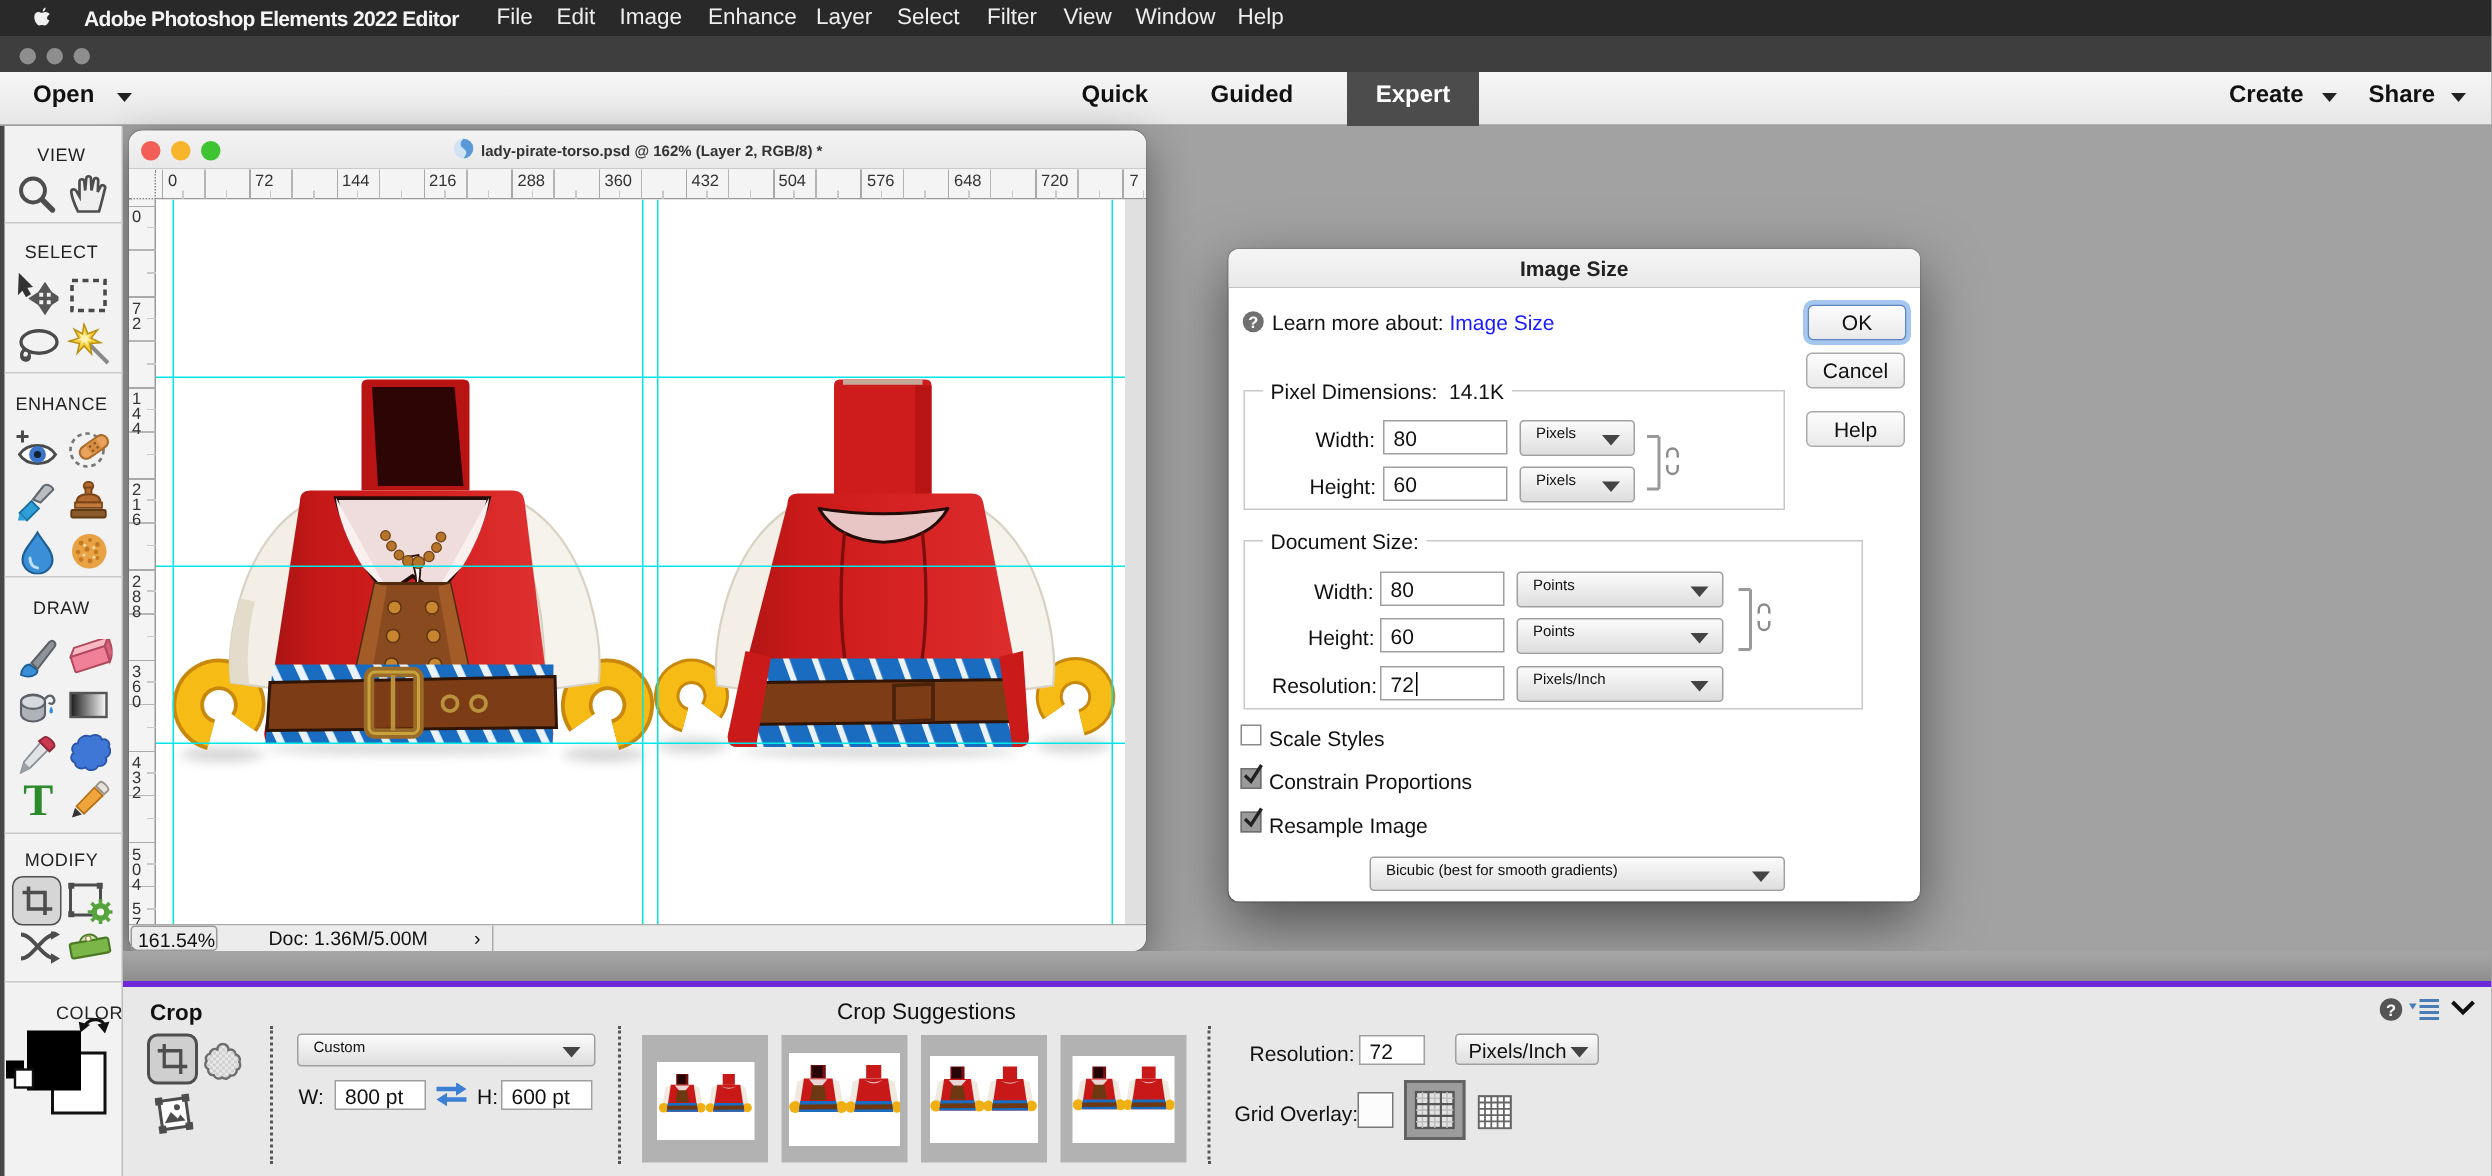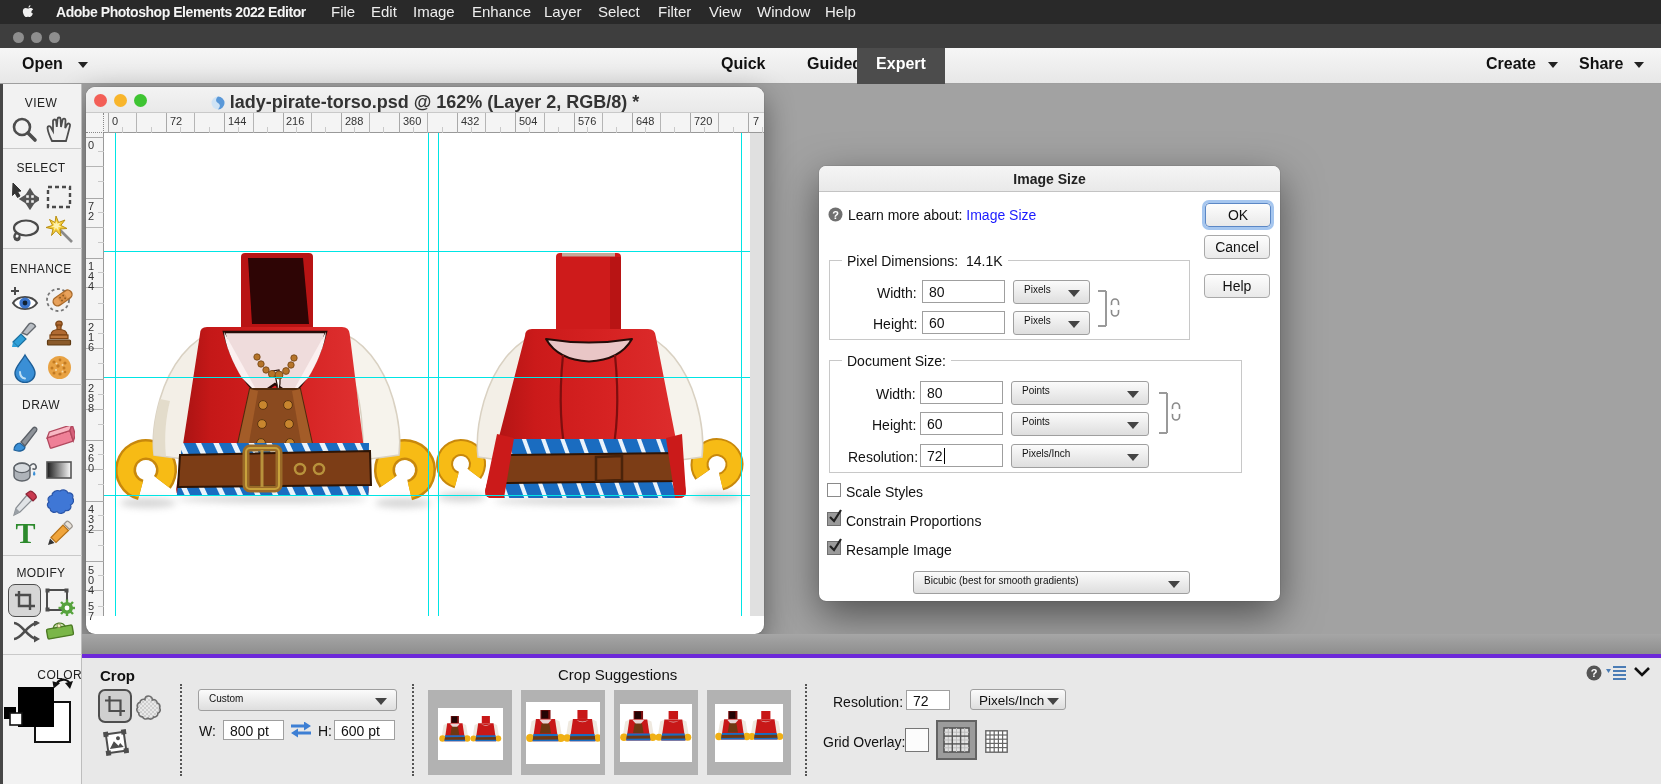--- a/index.html
+++ b/index.html
@@ -23,21 +23,21 @@
 
 #toolpanel { position:absolute; left:0; top:84px; width:82px; height:700px; background:#f2f2f2; border-right:1px solid #bdbdbd; z-index:6; }
 #toolpanel .edge { position:absolute; left:0; top:0; width:3px; height:700px; background:#474747; }
 .sechead { position:absolute; width:82px; text-align:center; font-size:12px; letter-spacing:0.4px; color:#222; }
 .secsep { position:absolute; left:3px; width:79px; height:1px; background:#c9c9c9; }
 
 
 #docwin { position:absolute; left:86px; top:87px; width:678px; height:547px; background:#fff; border-radius:9px; box-shadow:0 10px 30px rgba(0,0,0,0.45), 0 0 1px rgba(0,0,0,0.5); }
 #doctitle { position:absolute; left:0; top:0; width:678px; height:26px; background:linear-gradient(#f3f3f3,#e9e9e9); border-bottom:1px solid #c9c9c9; border-radius:9px 9px 0 0; }
 #doctitle .tl { position:absolute; top:7px; width:13px; height:13px; border-radius:50%; }
-#doctitle .txt { position:absolute; top:5px; width:678px; text-align:center; font-size:18px; font-weight:bold; color:#333; }
+#doctitle .txt { position:absolute; top:5px; width:678px; text-align:center; font-size:10px; font-weight:bold; color:#333; }
 #hruler { position:absolute; left:0; top:26px; width:678px; height:20px; background:#f4f4f4; border-bottom:1px solid #999; font-size:11px; color:#333; }
 #vruler { position:absolute; left:0; top:46px; width:18px; height:483px; background:#f4f4f4; border-right:1px solid #999; font-size:11px; color:#333; }
 #canvas { position:absolute; left:18px; top:46px; width:646px; height:483px; background:#ffffff; overflow:hidden; }
 #canv-right { position:absolute; left:664px; top:46px; width:14px; height:483px; background:#e0e0e0; }
 #statusbar { position:absolute; left:0; top:529px; width:678px; height:18px; background:#ececec; border-top:1px solid #aaa; font-size:13px; color:#111; border-radius:0 0 9px 9px; }
 .guideh { position:absolute; height:1px; background:#00e5e5; }
 .guidev { position:absolute; width:1px; background:#00e5e5; }
 .vnum { left:2px; line-height:10px; font-size:11px; }
 #hruler span { font-size:11px; }
 
@@ -86,21 +86,21 @@
   <div class="dot" style="left:13px;"></div>
   <div class="dot" style="left:31px;"></div>
   <div class="dot" style="left:49px;"></div>
 </div>
 
 <div id="toptoolbar">
   <div class="abs" style="left:22px; top:7px; font-weight:bold;">Open</div>
   <div class="caret abs" style="left:78px; top:14px;"></div>
   <div class="abs" style="left:721px; top:7px; font-weight:bold;">Quick</div>
   <div class="abs" style="left:807px; top:7px; font-weight:bold;">Guided</div>
-  <div class="abs" style="left:857px; top:0; width:88px; height:36px; background:#4c4c4c; color:#fff; font-weight:bold; text-align:center; padding-top:7px;">Expert</div>
+  <div class="abs" style="left:898px; top:0; width:88px; height:36px; background:#4c4c4c; color:#fff; font-weight:bold; text-align:center; padding-top:7px;">Expert</div>
   <div class="abs" style="left:1486px; top:7px; font-weight:bold;">Create</div>
   <div class="caret abs" style="left:1548px; top:14px;"></div>
   <div class="abs" style="left:1579px; top:7px; font-weight:bold;">Share</div>
   <div class="caret abs" style="left:1634px; top:14px;"></div>
 </div>
 
 <div id="toolpanel">
   <div class="edge"></div>
   <div class="sechead" style="top:12px;">VIEW</div>
   <div class="secsep" style="top:64px;"></div>
@@ -474,20 +474,26 @@
     
     <div class="guidev" style="left:11px; top:0; height:483px;"></div>
     <div class="guidev" style="left:324px; top:0; height:483px;"></div>
     <div class="guidev" style="left:334px; top:0; height:483px;"></div>
     <div class="guidev" style="left:637px; top:0; height:483px;"></div>
     <div class="guideh" style="left:0; top:118px; width:646px;"></div>
     <div class="guideh" style="left:0; top:244px; width:646px;"></div>
     <div class="guideh" style="left:0; top:362px; width:646px;"></div>
   </div>
   <div id="canv-right"></div>
+  <div id="statusbar">
+    <div class="abs" style="left:1px; top:0px; width:58px; height:17px; border:1px solid #9a9a9a; border-radius:3px; padding:1px 0 0 4px;">161.54%</div>
+    <div class="abs" style="left:93px; top:1px;">Doc: 1.36M/5.00M</div>
+    <div class="abs" style="left:230px; top:1px;">›</div>
+    <div class="abs" style="left:242px; top:0; width:1px; height:17px; background:#aaa;"></div>
+  </div>
 </div>
 
 <div id="dialog">
   <div id="dlgtitle">Image Size</div>
 
   <svg class="abs" style="left:9px; top:41px;" width="15" height="15" viewBox="0 0 15 15">
       <circle cx="7.5" cy="7.5" r="7" fill="#707070"></circle>
       <text x="7.5" y="11.5" font-size="11" font-weight="bold" fill="#fff" text-anchor="middle" font-family="Liberation Sans">?</text>
     </svg>
   <div class="abs" style="left:29px; top:41px;">Learn more about: <span style="color:#1a1aff;">Image Size</span></div>

